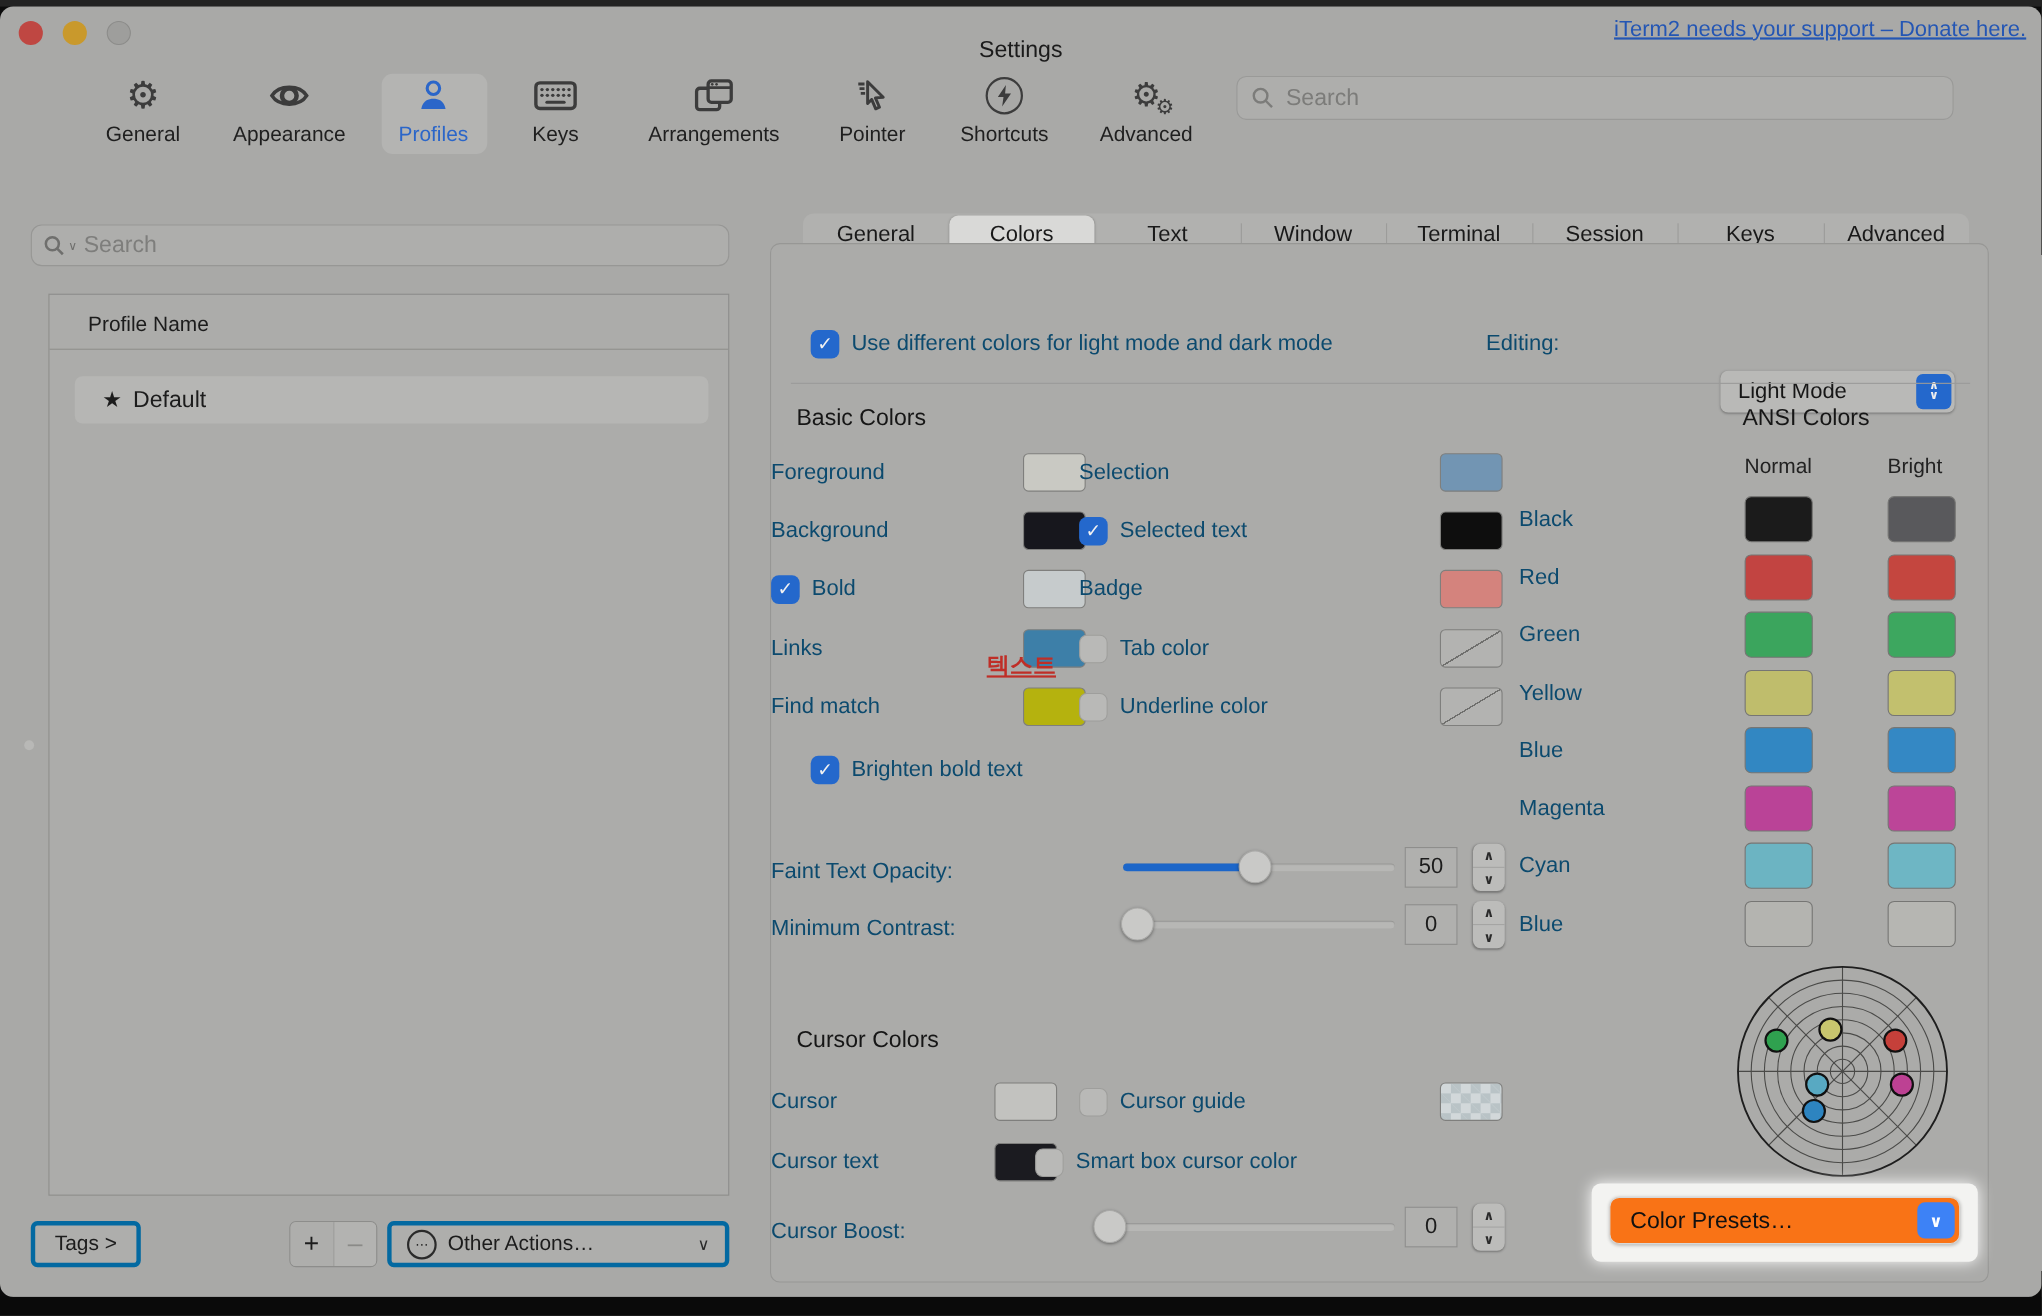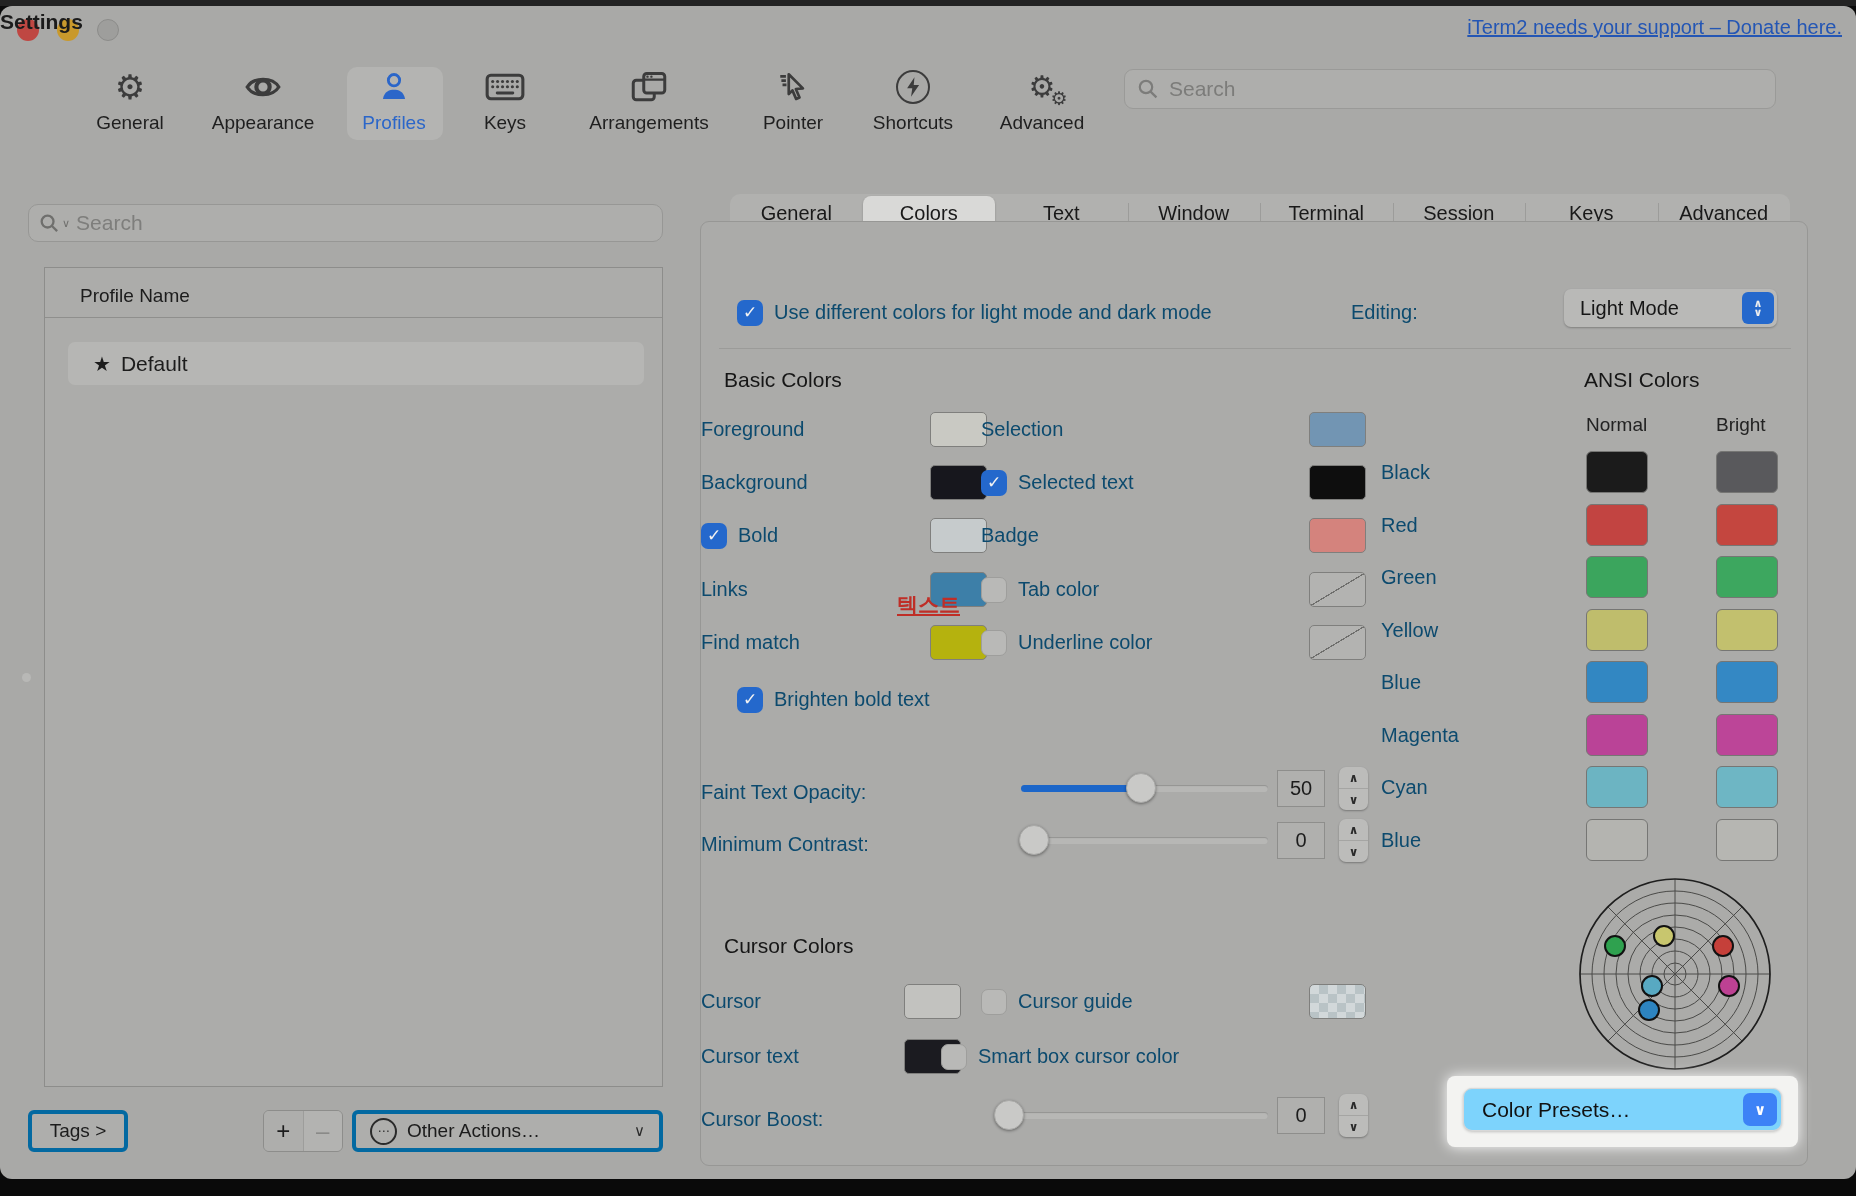--- a/index.html
+++ b/index.html
@@ -7,22 +7,22 @@
          font-family:"Liberation Sans","DejaVu Sans",sans-serif;color:#1c1c1c;
          -webkit-font-smoothing:antialiased;}
   .window{position:absolute;left:0;top:6px;width:1856px;height:1173px;
           background:#a9a9a7;border-radius:12px;overflow:hidden;}
   .abs{position:absolute;}
   
   .light{position:absolute;top:13px;width:22px;height:22px;border-radius:50%;}
   .light.red{left:17px;background:#bf4742;}
   .light.yellow{left:57px;background:#c9992c;}
   .light.gray{left:97px;background:#9e9e9c;border:1px solid #8c8c8a;box-sizing:border-box;}
-  .title{position:absolute;left:0;top:4px;width:100%;
-         font-size:21px;font-weight:bold;color:#1b1b1b;}
+  .title{position:absolute;left:0;top:28px;width:100%;text-align:center;
+         font-size:21px;font-weight:normal;color:#1b1b1b;}
   .donate{position:absolute;right:14px;top:10px;font-size:20px;color:#2456b4;
           text-decoration:underline;cursor:pointer;}
   
   .tb-item{position:absolute;top:58px;width:120px;height:86px;transform:translateX(-50%);
            display:flex;flex-direction:column;align-items:center;cursor:pointer;}
   .tb-hl{position:absolute;left:347px;top:61px;width:96px;height:73px;border-radius:10px;background:#b4b4b2;}
   .tb-icon{height:46px;display:flex;align-items:center;justify-content:center;color:#3c3c3c;}
   .tb-label{font-size:19px;color:#1f1f1f;margin-top:2px;white-space:nowrap;}
   .tb-item.sel .tb-icon,.tb-item.sel .tb-label{color:#2b66c9;}
   .gear-glyph{font-size:34px;line-height:1;}
@@ -83,21 +83,21 @@
         box-sizing:border-box;cursor:pointer;}
   .well.none-diag{background:
       linear-gradient(to bottom right, rgba(0,0,0,0) 48.8%, #6f6f6d 48.8%, #6f6f6d 51.2%, rgba(0,0,0,0) 51.2%),
       #b3b3b1;}
   .well.checker{background-image:
       linear-gradient(45deg,#b9c3c6 25%,rgba(0,0,0,0) 25%,rgba(0,0,0,0) 75%,#b9c3c6 75%),
       linear-gradient(45deg,#b9c3c6 25%,#d2d8da 25%,#d2d8da 75%,#b9c3c6 75%);
       background-size:18px 18px;background-position:0 0,9px 9px;background-color:#d2d8da;}
   .divider{position:absolute;height:1px;background:#9b9b99;}
   .popup{position:absolute;background:#b9b9b7;border-radius:7px;box-shadow:0 1px 2px rgba(0,0,0,.25);
-         display:flex;align-items:center;cursor:pointer;box-sizing:border-box;}
+         display:flex;align-items:center;cursor:pointer;box-sizing:border-box;margin-top:48px;}
   .popup .pval{font-size:20px;margin-left:16px;color:#161616;}
   .popup .pbtn{position:absolute;right:3px;top:3px;bottom:3px;width:32px;border-radius:6px;background:#2468cc;
                display:flex;flex-direction:column;align-items:center;justify-content:center;color:#eee;
                font-size:11px;line-height:.85;font-weight:bold;}
   .slider-track{position:absolute;height:7px;border-radius:4px;background:#b7b7b5;box-shadow:inset 0 1px 1px rgba(0,0,0,.2);}
   .slider-fill{position:absolute;height:7px;border-radius:4px;background:#1c66c9;}
   .knob{position:absolute;width:30px;height:30px;border-radius:50%;background:#c9c9c7;
         border:1px solid #a9a9a7;box-shadow:0 1px 3px rgba(0,0,0,.4);box-sizing:border-box;cursor:pointer;}
   .valbox{position:absolute;width:48px;height:37px;background:#b0b0ae;border:1px solid #8e8e8c;
           box-sizing:border-box;display:flex;align-items:center;justify-content:center;font-size:20px;}
@@ -107,21 +107,21 @@
                 font-weight:bold;color:#2a2a2a;cursor:pointer;}
   .stepper span:first-child{border-bottom:1px solid #a5a5a3;}
   .ansi-sw{position:absolute;width:62px;height:42px;border-radius:6px;border:1.5px solid #767674;
            box-sizing:border-box;cursor:pointer;}
   .colhead{position:absolute;font-size:19px;color:#222;}
   .annotation{position:absolute;font-size:21px;color:#bf2e27;text-decoration:underline;z-index:6;font-weight:bold;}
   
   .hl-box{position:absolute;left:746px;top:854px;width:351px;height:71px;border-radius:8px;
           background:#f3f3f1;box-shadow:0 0 14px rgba(255,255,255,.95);z-index:9;}
   .hl-dropdown{position:absolute;left:762px;top:866px;width:319px;height:43px;border-radius:9px;
-               background:#7dd3fc;border:1px solid #d8d8d8;box-sizing:border-box;z-index:10;
+               background:#f97316;border:1px solid #d8d8d8;box-sizing:border-box;z-index:10;
                display:flex;align-items:center;cursor:pointer;box-shadow:0 1px 3px rgba(0,0,0,.2);}
   .hl-dropdown .pval{font-size:21px;margin-left:18px;color:#111;}
   .hl-dropdown .pbtn{position:absolute;right:4px;top:4px;bottom:4px;width:34px;border-radius:7px;
                      background:#3d82f6;display:flex;align-items:center;justify-content:center;
                      color:#fff;font-size:15px;font-weight:bold;}
   .strip-top{position:absolute;left:0;top:0;width:100%;height:6px;background:#232323;}
   .strip-bottom{position:absolute;left:0;top:1179px;width:100%;height:17px;background:#0a0a0a;}
   svg{display:block;}
 </style>
 </head>

